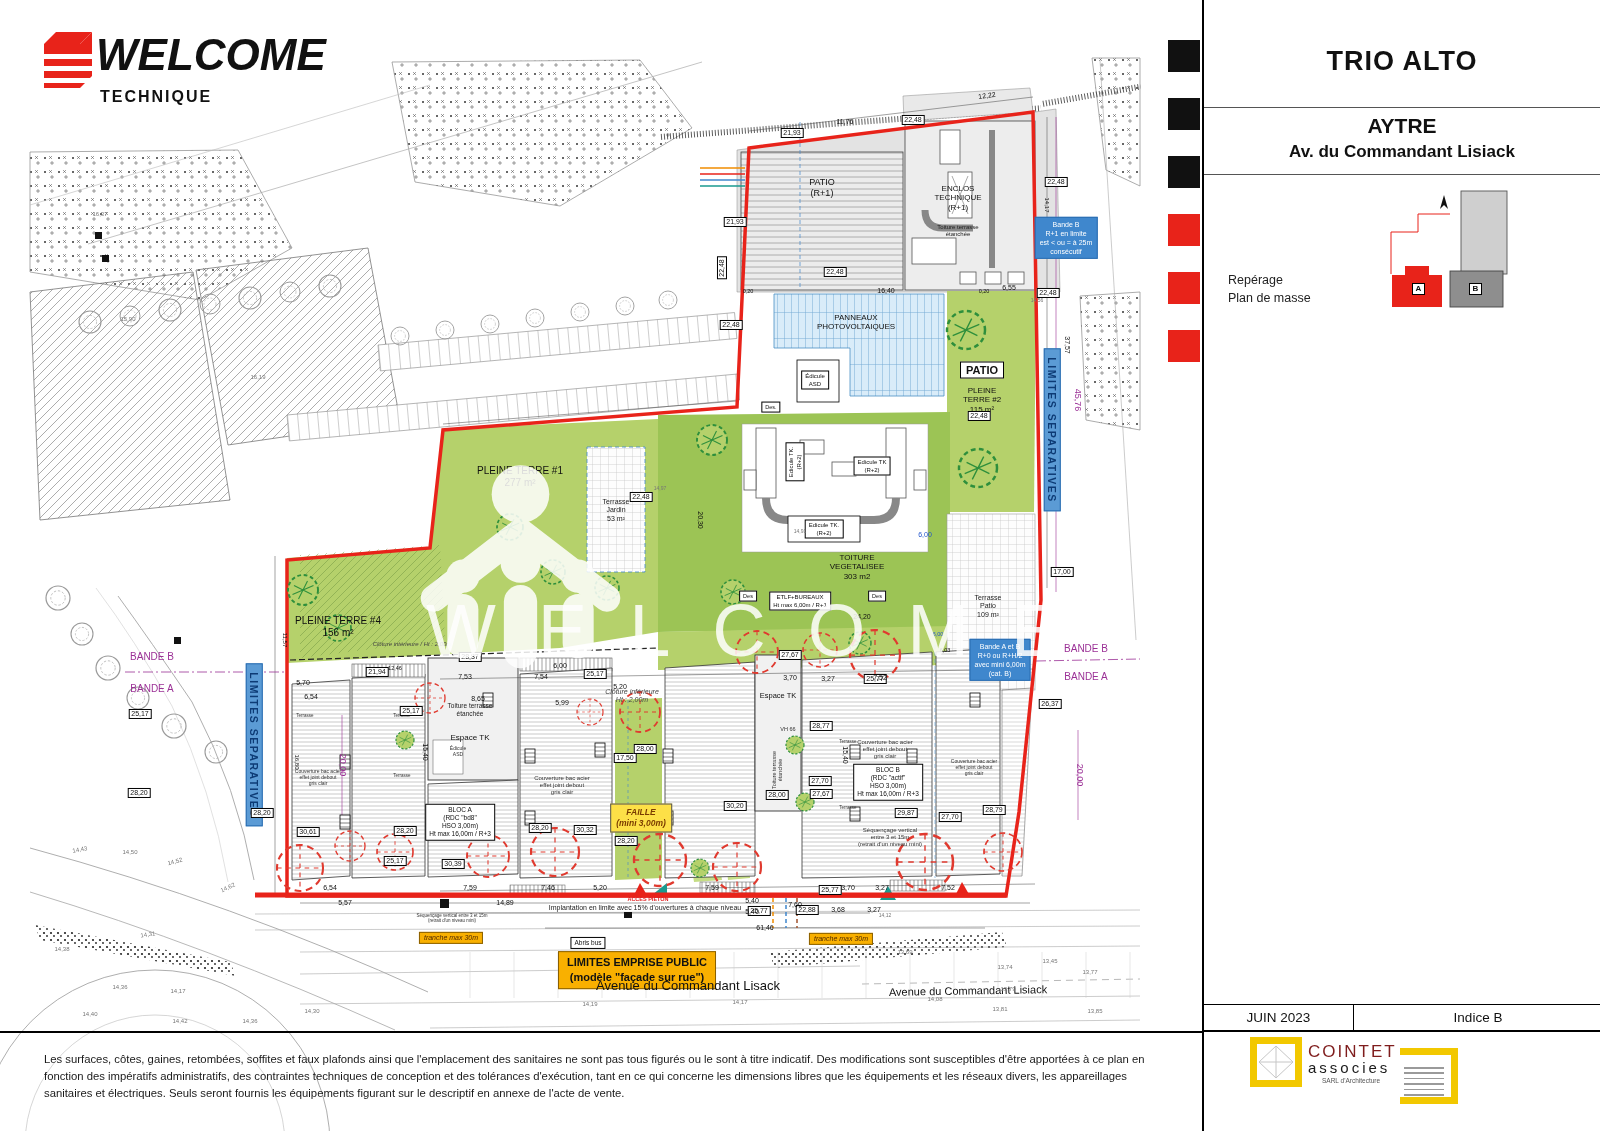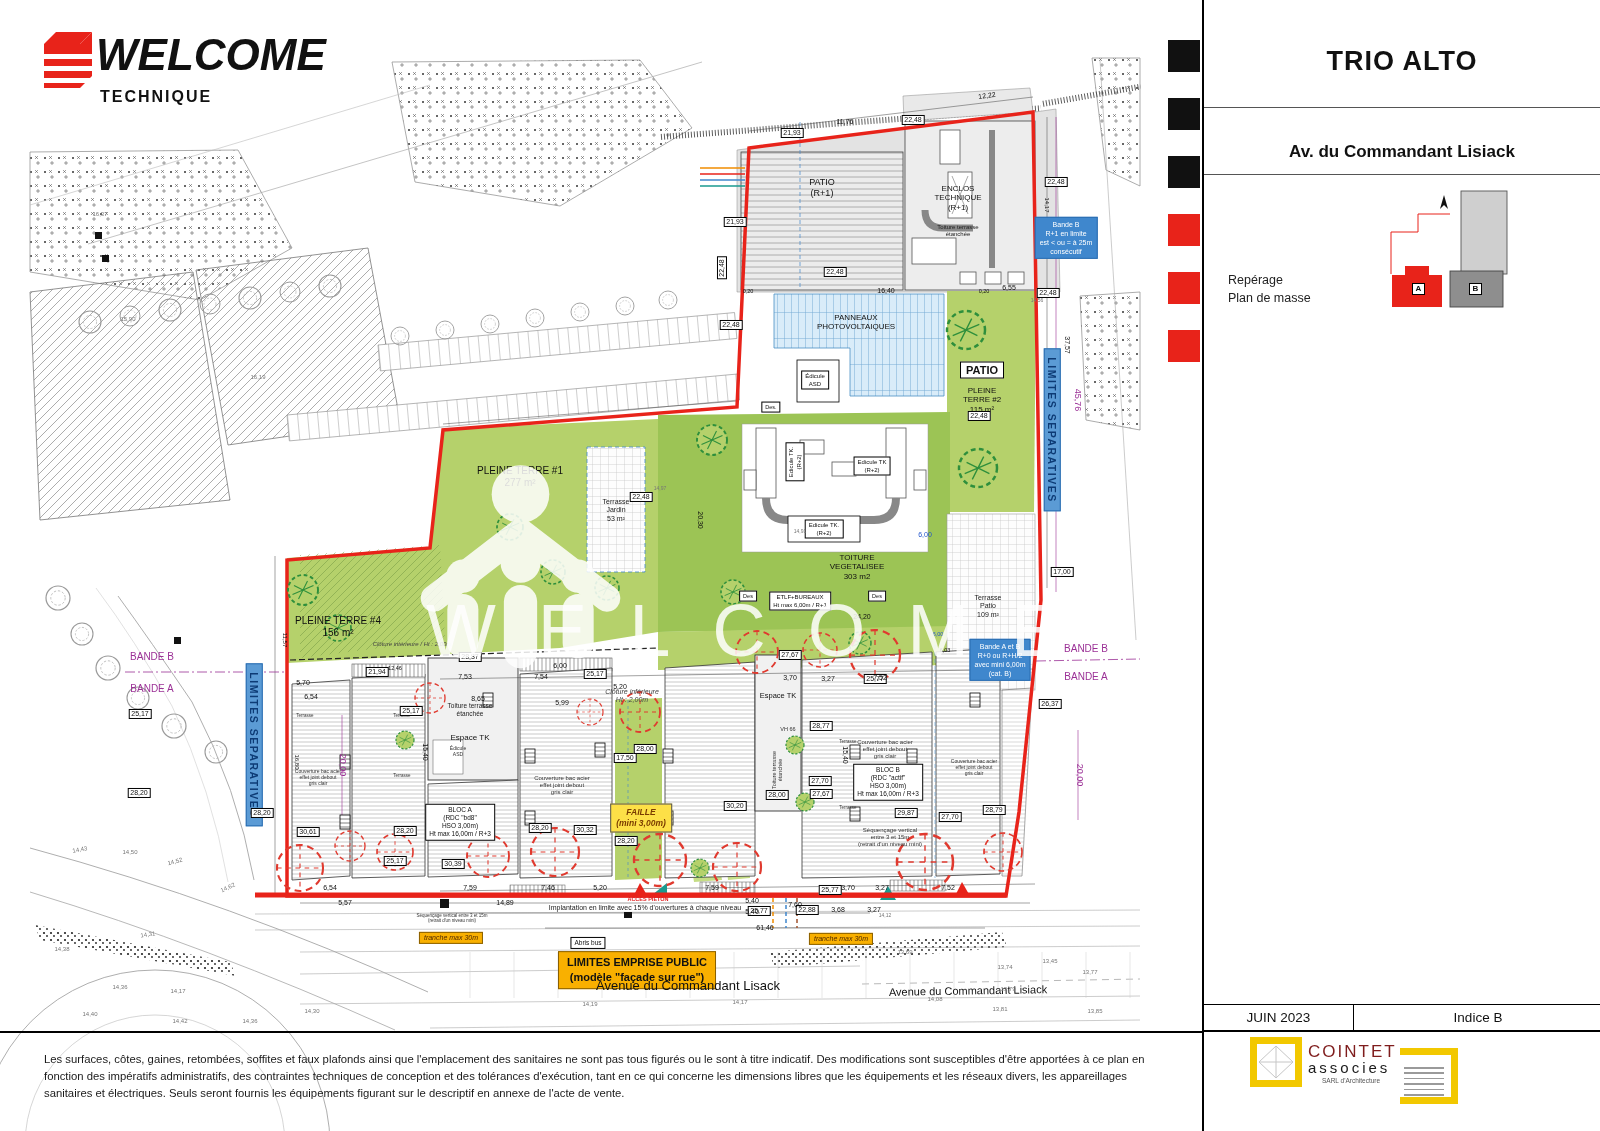--- a/index.html
+++ b/index.html
@@ -593,20 +593,21 @@
   <div class="regmark" style="left:1168px;top:40px;background:#111;"></div>
   <div class="regmark" style="left:1168px;top:98px;background:#111;"></div>
   <div class="regmark" style="left:1168px;top:156px;background:#111;"></div>
   <div class="regmark" style="left:1168px;top:214px;background:#e8231a;"></div>
   <div class="regmark" style="left:1168px;top:272px;background:#e8231a;"></div>
   <div class="regmark" style="left:1168px;top:330px;background:#e8231a;"></div>
 
   <div class="panel">
     <div class="tb-project">TRIO ALTO</div>
     <div class="tb-line" style="top:107px;"></div>
+    <div class="tb-city">AYTRE</div>
     <div class="tb-address">Av. du Commandant Lisiack</div>
     <div class="tb-line" style="top:174px;"></div>
 
     <div class="tb-reperage">Repérage
 Plan de masse</div>
 
     <div class="minimap">
       <svg width="165" height="130" viewBox="0 0 165 130">
         <rect x="109" y="6" width="46" height="83" fill="#cfcfcf" stroke="#555" stroke-width="0.9"></rect>
         <rect x="98" y="86" width="53" height="36" fill="#8e8e8e" stroke="#444" stroke-width="0.9"></rect>

